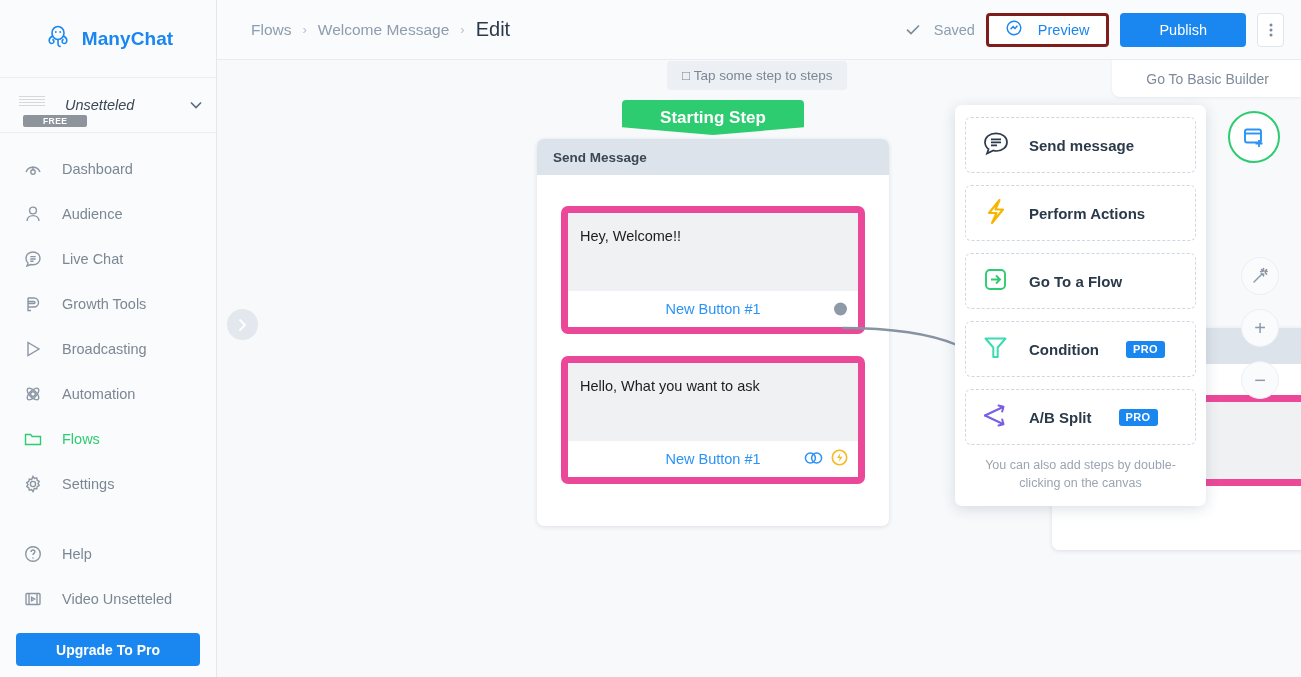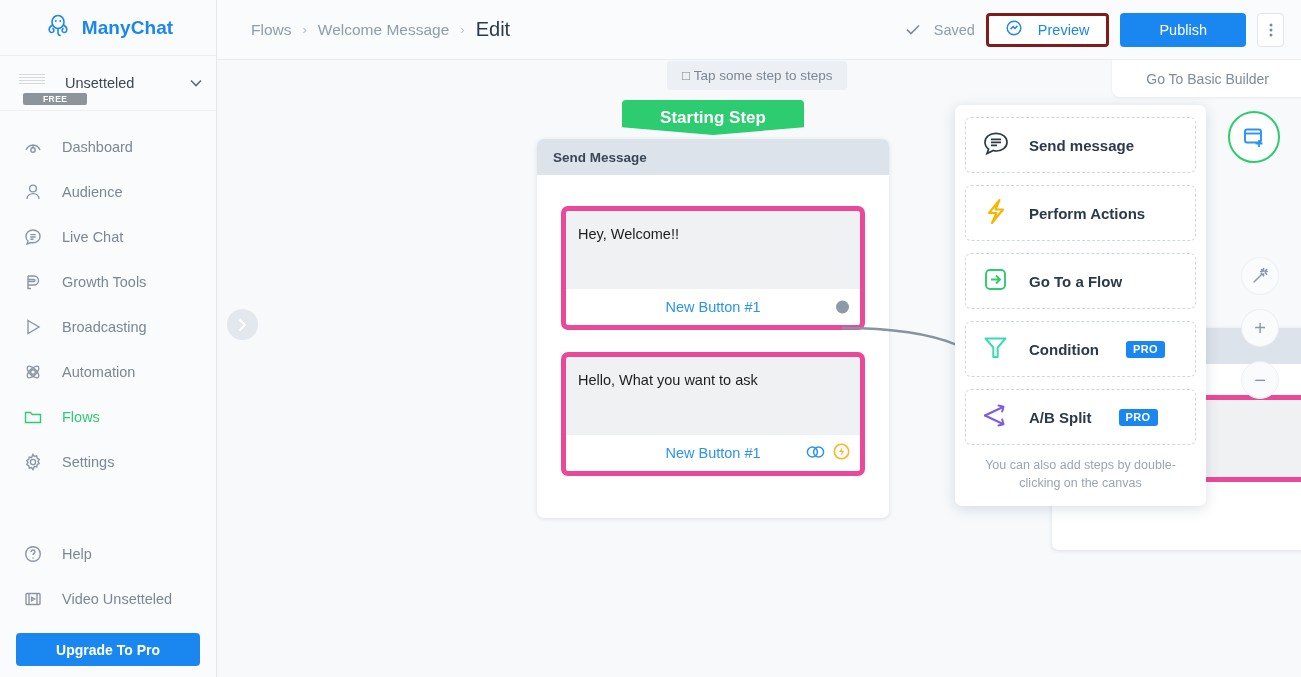--- a/index.html
+++ b/index.html
@@ -10,21 +10,21 @@
   }
   #app { position: relative; width: 1301px; height: 677px; display: flex; }
 
   
   .sidebar {
     width: 217px; height: 677px; background: #fafbfc;
     border-right: 1px solid #e4e8ed;
     display: flex; flex-direction: column; position: relative; z-index: 40;
   }
   .brand {
-    height: 56px; display: flex; align-items: center; justify-content: center;
+    height: 78px; display: flex; align-items: center; justify-content: center;
     gap: 9px; border-bottom: 1px solid #eceff2;
   }
   .brand-name { color: #1a86f0; font-size: 19px; font-weight: bold; letter-spacing: .1px; }
   .account {
     height: 55px; display: flex; align-items: center; gap: 13px; padding: 0 14px;
     border-bottom: 1px solid #eceff2; cursor: pointer;
   }
   .avatar-wrap { position: relative; width: 38px; height: 38px; flex: none; }
   .avatar {
     width: 38px; height: 38px; border-radius: 50%;
@@ -34,21 +34,21 @@
   .avatar::after {
     content: ""; position: absolute; left: 5px; top: 10px; width: 26px; height: 11px;
     background: repeating-linear-gradient(180deg,#b9bcbd 0 1px,transparent 1px 3px);
     opacity: .55;
   }
   .free-badge {
     position: absolute; left: 9px; bottom: -3px;
     background: #8e949c; color: #fff; font-size: 8.5px; font-weight: bold;
     padding: 2px 20px; border-radius: 2px; letter-spacing: .4px; line-height: 1;
   }
-  .account-name { flex: 1; font-size: 14.5px; color: #3b4754; }
+  .account-name { flex: 1; font-size: 14.5px; color: #3b4754; font-style: italic; }
   .chev-down { color: #5c6b7a; font-size: 12px; }
 
   .nav { padding-top: 13px; }
   .nav-item {
     display: flex; align-items: center; gap: 18px; height: 45px;
     padding: 0 0 0 22px; color: #7b8794; font-size: 14.5px; cursor: pointer;
   }
   .nav-item .ico { width: 22px; height: 22px; flex: none; display: flex; align-items: center; justify-content: center; }
   .nav-item.active { color: #2ecc71; }
   .nav-item.active .ico svg { stroke: #2ecc71; }
@@ -112,21 +112,21 @@
   .card {
     position: absolute; background: #fff; border-radius: 7px;
     box-shadow: 0 1px 4px rgba(40,60,90,.13); overflow: hidden;
   }
   .card-hd {
     background: #dde3ea; height: 36px; display: flex; align-items: center;
     padding: 0 16px; font-size: 13.5px; color: #3b4754; font-weight: bold;
   }
   .card-body { padding: 31px 24px 20px; }
   .bubble {
-    border: 5px solid #ec4899; border-radius: 7px; overflow: hidden;
+    border: 7px solid #ec4899; border-radius: 7px; overflow: hidden;
     margin-bottom: 22px; background: #ef4444;
   }
   .bubble-text {
     background: #f0f1f3; padding: 15px 12px 46px; font-size: 14.5px; color: #1d1d1d;
   }
   .bubble-btn {
     height: 37px; display: flex; align-items: center; justify-content: center;
     position: relative; color: #2a93f5; font-size: 14.5px; background: #fff;
     border-top: 1px solid #eef1f5; cursor: pointer;
   }

